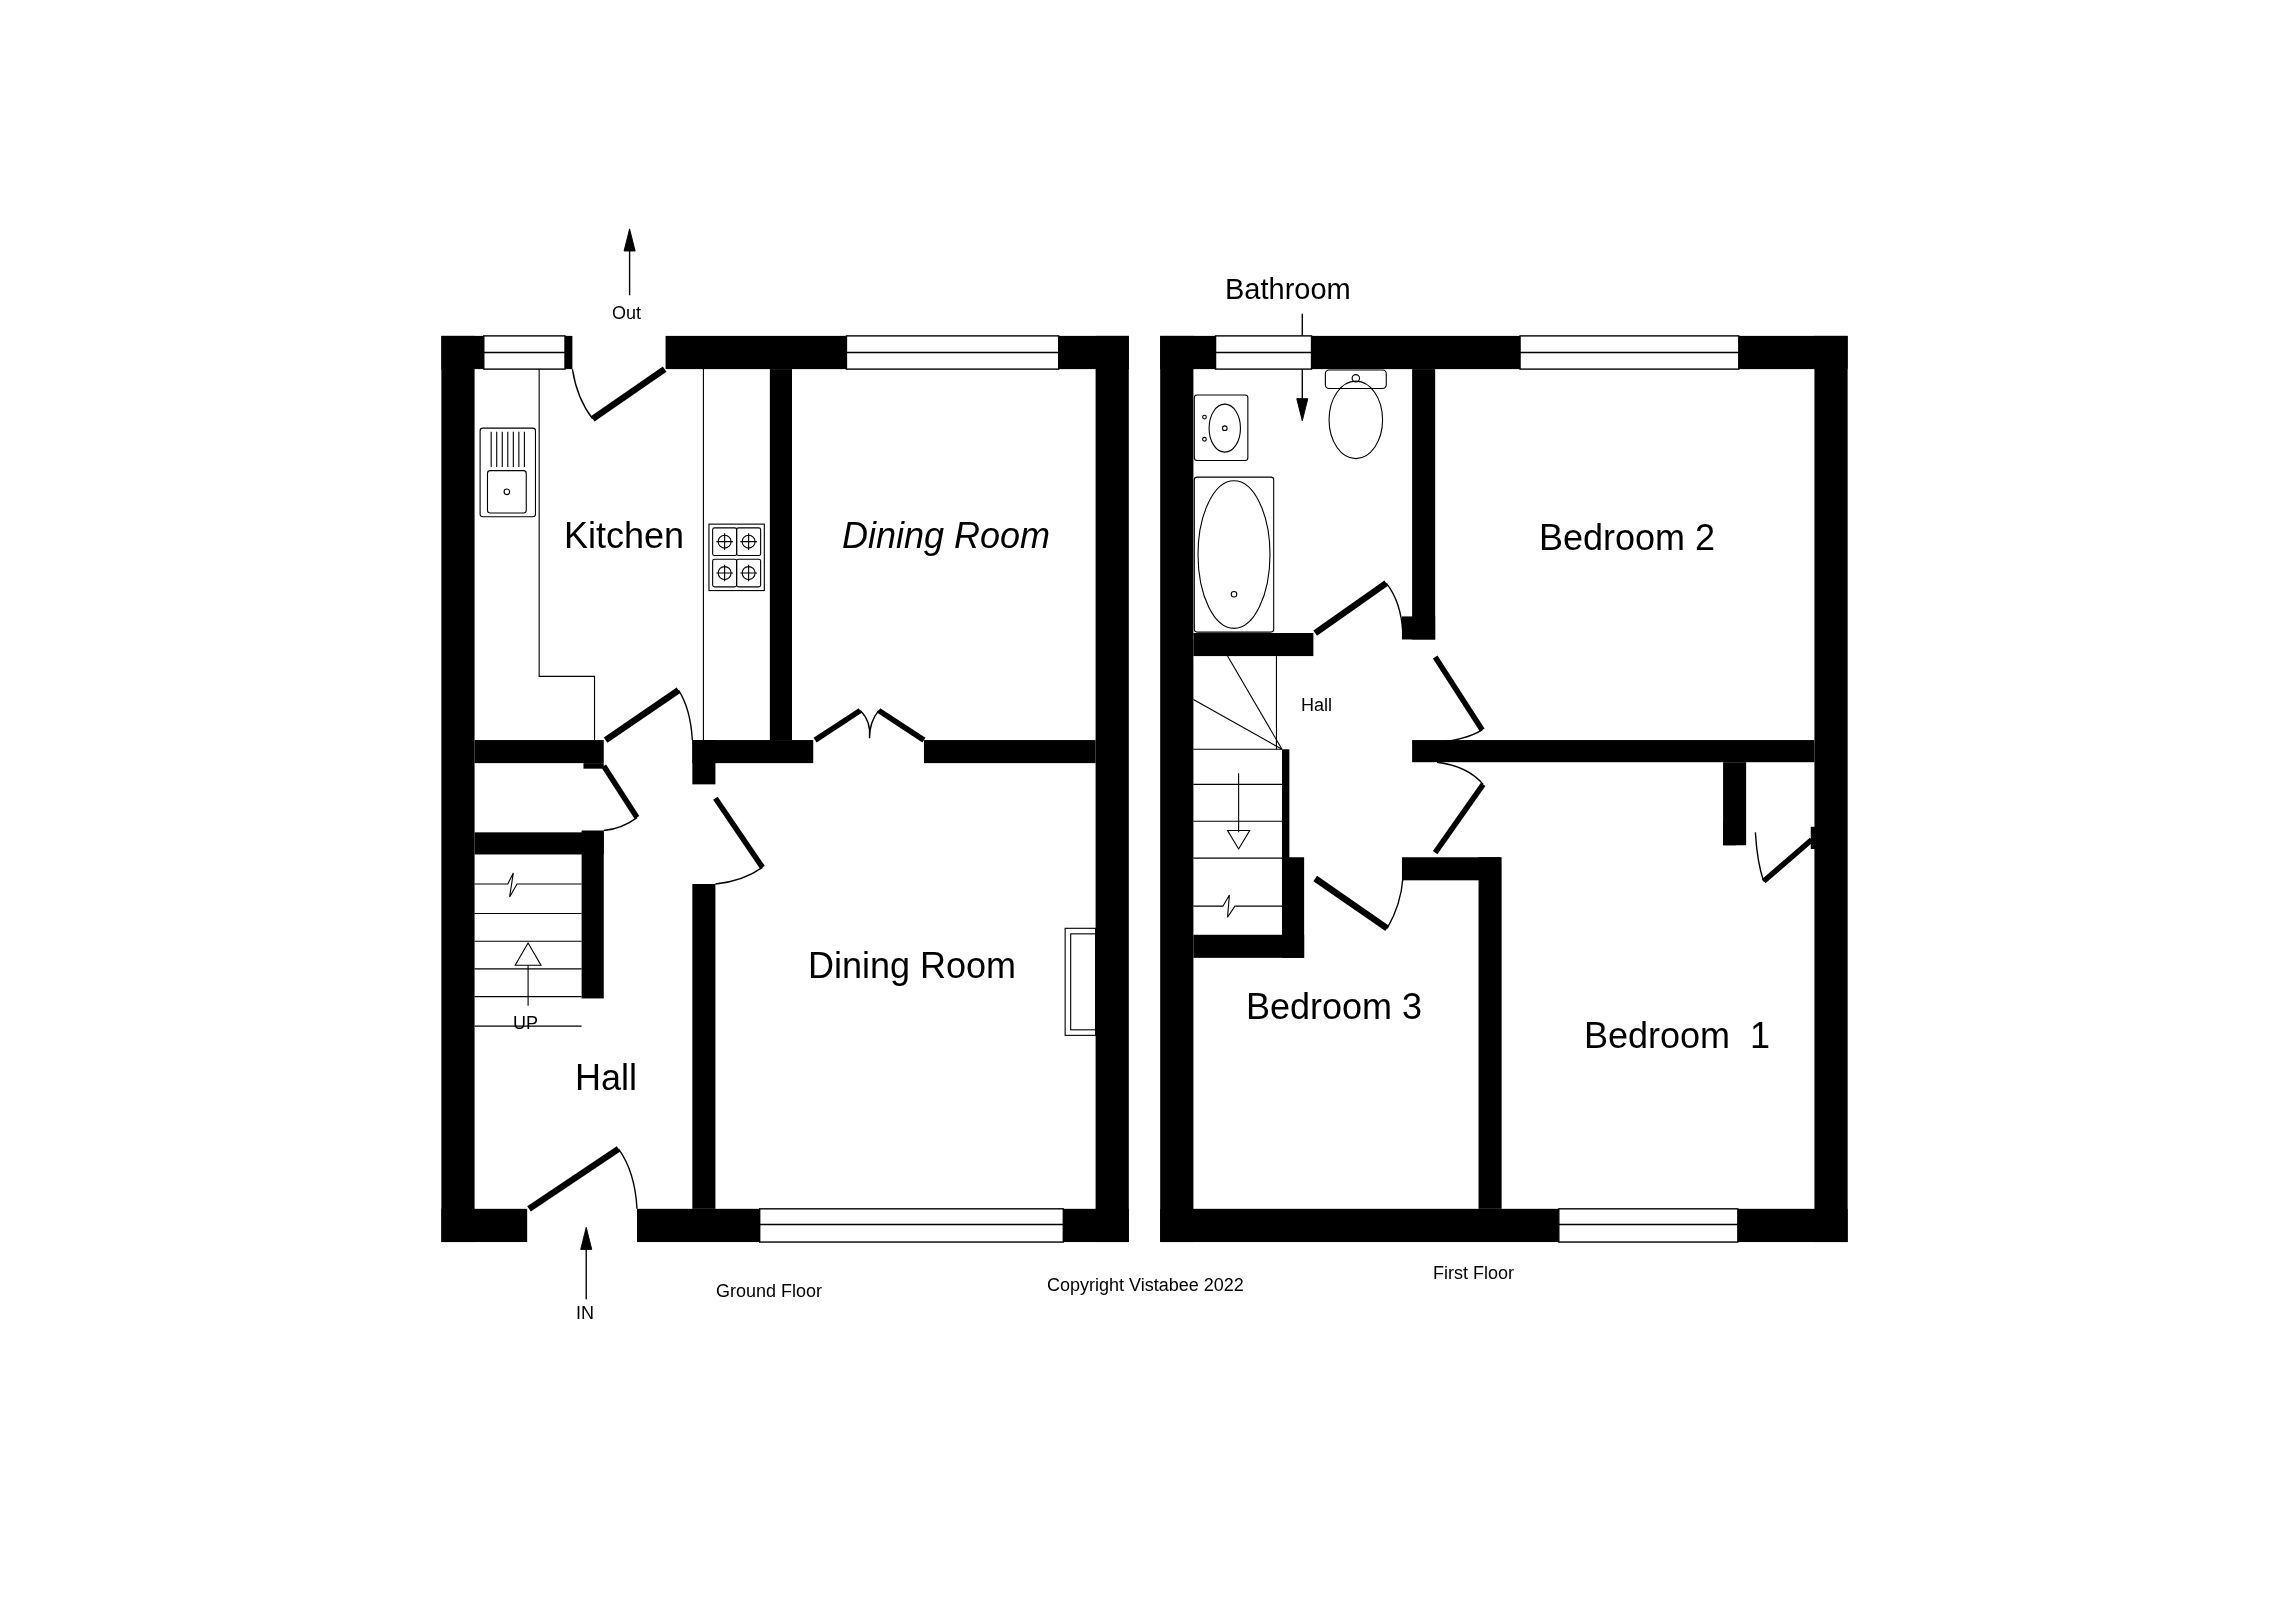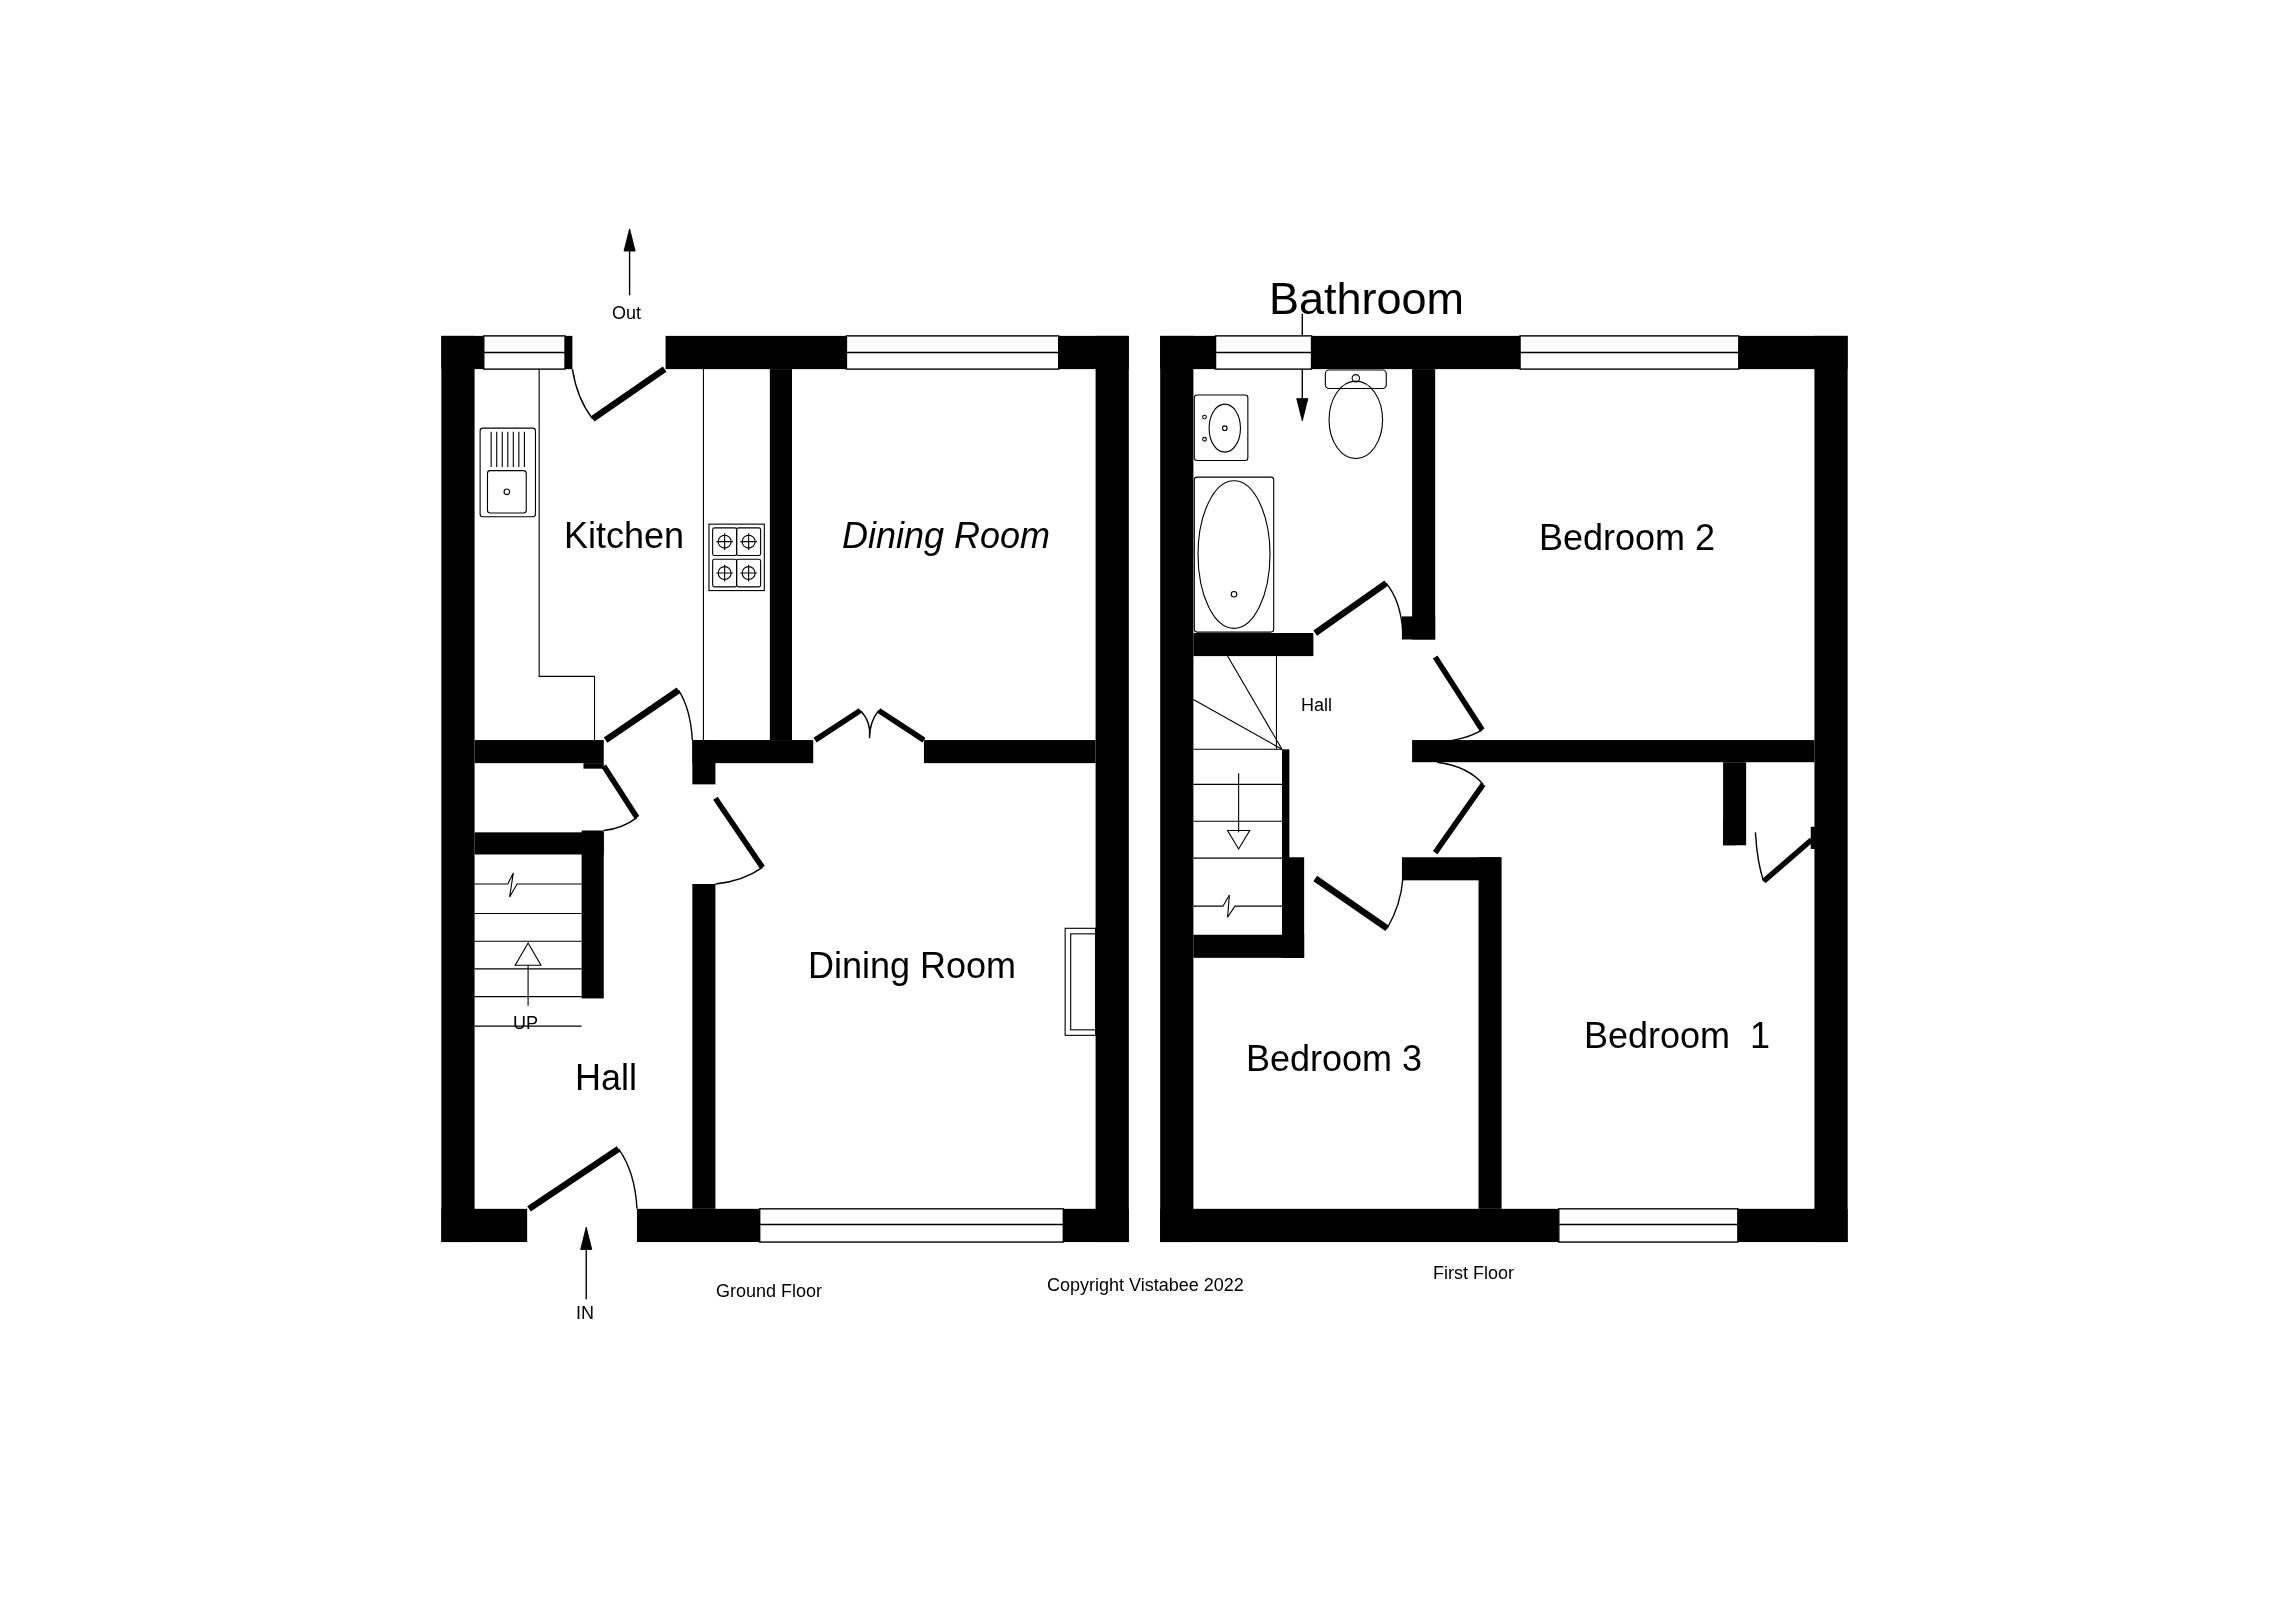--- a/index.html
+++ b/index.html
@@ -216,21 +216,21 @@
 
 <div class="lbl cap" style="left:612px;top:303px;">Out</div>
 <div class="lbl room" style="left:564px;top:515px;">Kitchen</div>
 <div class="lbl room" style="left:842px;top:515px;font-style:italic;">Dining Room</div>
 <div class="lbl room" style="left:808px;top:945px;">Dining Room</div>
 <div class="lbl room" style="left:575px;top:1057px;">Hall</div>
 <div class="lbl cap" style="left:513px;top:1013px;">UP</div>
 <div class="lbl cap" style="left:576px;top:1303px;">IN</div>
 <div class="lbl cap" style="left:716px;top:1281px;">Ground Floor</div>
 
-<div class="lbl room" style="left:1269px;top:273px;font-size:45px;">Bathroom</div>
+<div class="lbl room" style="left:1225px;top:273px;font-size:29px;">Bathroom</div>
 <div class="lbl room" style="left:1539px;top:517px;">Bedroom 2</div>
-<div class="lbl room" style="left:1246px;top:1038px;">Bedroom 3</div>
+<div class="lbl room" style="left:1246px;top:986px;">Bedroom 3</div>
 <div class="lbl room" style="left:1584px;top:1015px;white-space:pre;">Bedroom  1</div>
 <div class="lbl cap" style="left:1301px;top:695px;">Hall</div>
 <div class="lbl cap" style="left:1433px;top:1263px;">First Floor</div>
 
 <div class="lbl cap" style="left:1047px;top:1275px;">Copyright Vistabee 2022</div>
 
 
 </body></html>

